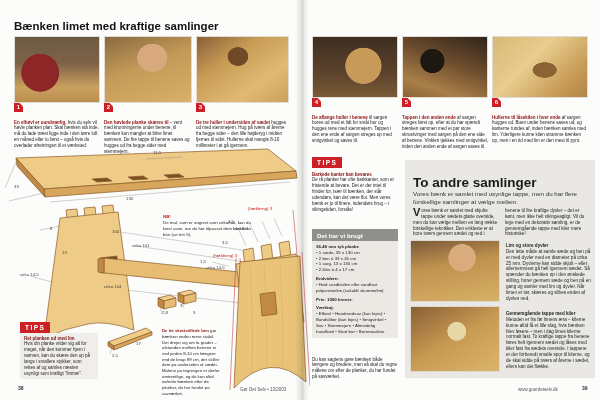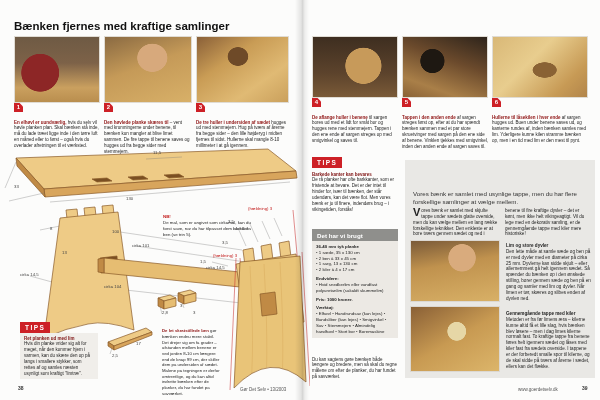--- a/index.html
+++ b/index.html
@@ -48,21 +48,21 @@
   .foot.num{font-weight:bold;color:#333;font-size:5px;}
   svg.diagram{position:absolute;left:0;top:146px;pointer-events:none;}
   .legcap{position:absolute;left:162px;top:324px;width:58px;font-size:4.3px;line-height:1.32;}
   .legcap .lead{font-weight:bold;color:#8f1313;}
 </style>
 </head>
 <body>
 
 <div class="spread">
 
-  <h1 class="title">Bænken fjernes med kraftige samlinger</h1>
+  <h1 class="title">Bænken limet med kraftige samlinger</h1>
 
   <div class="photo ph1" style="left:14px;top:36px;width:86px;height:67px;"></div>
   <div class="photo ph2" style="left:104px;top:36px;width:88px;height:67px;"></div>
   <div class="photo ph3" style="left:196px;top:36px;width:93px;height:67px;"></div>
   <div class="photo ph4" style="left:312px;top:36px;width:86px;height:62px;"></div>
   <div class="photo ph5" style="left:402px;top:36px;width:86px;height:62px;"></div>
   <div class="photo ph6" style="left:492px;top:36px;width:96px;height:62px;"></div>
 
   <div class="badge" style="left:14px;top:103px;">1</div>
   <div class="badge" style="left:104px;top:103px;">2</div>
@@ -204,20 +204,21 @@
       <div class="used-h">Endvidere:</div>
       <div>• Hvid snedkerlim eller vandfast polyuretanlim (såkaldt skummelim)</div>
       <div class="used-h">Pris: 1000 kroner.</div>
       <div class="used-h">Værktøj:</div>
       <div>• Elhøvl • Håndrundsav (kan lejes) • Båndsliber (kan lejes) • Smigvinkel • Sav • Stemmejern • Almindelig håndhøvl • Stort bor • Boremaskine</div>
     </div>
   </div>
   <p class="after-note">Du kan sagtens gøre bænken både længere og bredere, men så skal du regne målene om efter de planker, du har fundet på savværket.</p>
 
   <div class="panel"></div>
+  <h2 class="headline">To andre samlinger</h2>
   <p class="standfirst">Vores bænk er samlet med usynlige tappe, men du har flere forskellige samlinger at vælge mellem.</p>
   <p class="intro c1">Vores bænk er samlet med skjulte tappe under sædets glatte overside, men du kan vælge mellem en lang række forskellige teknikker. Den enkleste er at bore tværs gennem sædet og ned i</p>
   <p class="intro c2">benene til fire kraftige dyvler – det er kønt, men ikke helt vikingeagtigt. Vil du lege med en dekorativ samling, er de gennemgående tappe med kiler mere historiske!</p>
 
   <div class="fphoto phA" style="left:410px;top:240px;width:90px;height:62px;"></div>
   <p class="fblock" style="left:506px;top:238px;">
     <span class="bh">Lim og store dyvler</span>
     <span>Den lette måde at samle sæde og ben på er med dyvler med en diameter på cirka 25 mm. Dyvlerne kan sidde skjult – eller allernemmest gå helt igennem sædet. Så spænder du bænken op i den ønskede stilling, borer gennem sæde og ben på en gang og samler med lim og dyvler. Når limen er tør, skæres og slibes enden af dyvlen ned.</span>
   </p>
   <div class="fphoto phB" style="left:410px;top:306px;width:90px;height:66px;"></div>

